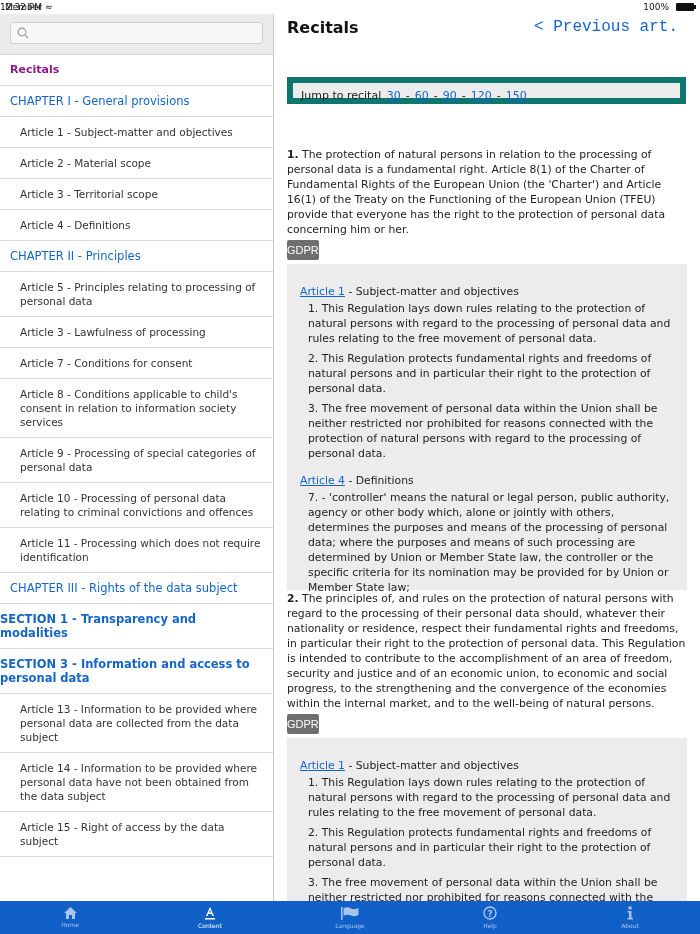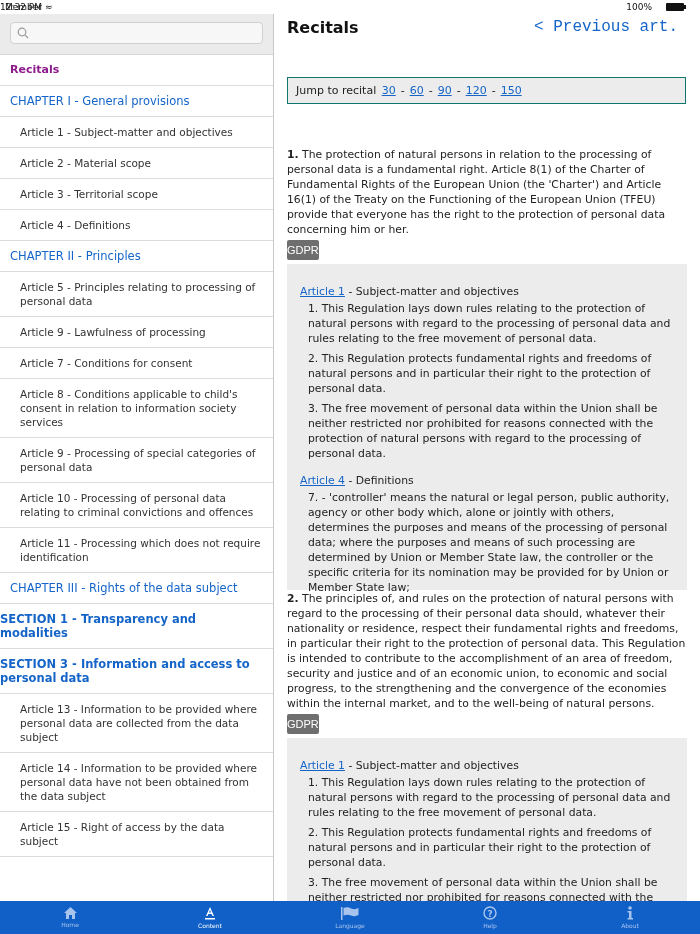--- a/index.html
+++ b/index.html
@@ -3,42 +3,42 @@
 <meta charset="utf-8">
 <style>
   * { box-sizing: border-box; margin: 0; padding: 0; }
   html, body { width: 700px; height: 934px; overflow: hidden; background: #fff; }
   body { font-family: "DejaVu Sans", sans-serif; color: #222; position: relative; }
 
   
   .statusbar { position: absolute; left: 0; top: 0; width: 700px; height: 14px; font-size: 9px; color: #111; }
   .statusbar .carrier { position: absolute; left: 5px; top: 2px; }
   .statusbar .time { position: absolute; left: 0; right: 0; top: 2px; text-align: left; font-weight: normal; }
-  .statusbar .battery { position: absolute; right: 16px; top: 2px; display: flex; align-items: center; gap: 14px; }
+  .statusbar .battery { position: absolute; right: 6px; top: 2px; display: flex; align-items: center; gap: 7px; }
   .battery-glyph { width: 18px; height: 8px; background: #111; border-radius: 1px; position: relative; }
   .battery-glyph::after { content: ""; position: absolute; right: -2px; top: 2px; width: 2px; height: 4px; background: #111; }
   .wifi { display: inline-block; margin-left: 3px; font-size: 9px; }
 
   
   .sidebar { position: absolute; left: 0; top: 14px; width: 274px; height: 887px; border-right: 1px solid #c8c8c8; background: #fff; overflow: hidden; }
   .search-wrap { height: 41px; background: #ebebeb; padding: 8px 10px; border-bottom: 1px solid #d8d8d8; }
   .search-box { height: 22px; background: #f7f7f7; border: 1px solid #d0d0d0; border-radius: 4px; position: relative; }
   .search-box svg { position: absolute; left: 6px; top: 4px; }
   .search-box input { border: none; background: transparent; width: 100%; height: 100%; padding-left: 24px; font-size: 11px; outline: none; }
   .toc-item { border-bottom: 1px solid #dcdcdc; font-size: 10.5px; line-height: 14px; color: #333; padding: 8px 10px 8px 20px; }
   .toc-item.recitals { color: #8c1a8c; font-weight: bold; font-size: 11px; padding-left: 10px; min-height: 30px; padding-top: 8px; }
   .toc-item.chapter { color: #1565c8; font-weight: normal; font-size: 11.5px; padding-left: 10px; }
   .toc-item.section { color: #1565c8; font-weight: bold; font-size: 11.5px; padding-left: 0; }
   .toc-item.article { padding-left: 20px; }
 
   
   .main { position: absolute; left: 275px; top: 14px; width: 425px; height: 887px; overflow: hidden; }
   .page-title { position: absolute; left: 12px; top: 4px; font-size: 16px; font-weight: bold; color: #111; }
   .prev-link { position: absolute; right: 22px; top: 4px; font-size: 16px; color: #1565c8; text-decoration: none; font-family: Liberation Mono, monospace; }
-  .jump-box { position: absolute; left: 12px; top: 63px; width: 399px; height: 27px; background: #ececec; border: 1px solid #0f766e; font-size: 11px; padding: 6px 8px; color: #222; }
+  .jump-box { position: absolute; left: 12px; top: 63px; width: 399px; height: 27px; background: #ececec; border: 6px solid #0f766e; font-size: 11px; padding: 6px 8px; color: #222; }
   .jump-box a { color: #1565c8; text-decoration: underline; margin: 0 2px; }
   .jump-box .sep { margin: 0 3px; }
 
   .recital { position: absolute; left: 12px; width: 400px; font-size: 10.8px; line-height: 15px; color: #222; }
   .recital .num { font-weight: bold; }
   .gdpr-btn { display: inline-block; margin-top: 3px; background: #6e6e6e; color: #fff; font-size: 11px; padding: 4px 0; border-radius: 2px; border: none; }
   .gdpr-panel { margin-top: 4px; background: #ececec; padding: 20px 13px 12px 13px; font-size: 10.8px; line-height: 15px; color: #222; }
   .art-ref { margin-bottom: 2px; }
   .art-ref a { color: #1565c8; text-decoration: underline; }
   .art-para { padding-left: 8px; margin-bottom: 5px; }
@@ -73,21 +73,21 @@
   </div>
   <div id="toc">
     <div class="toc-item recitals">Recitals</div>
     <div class="toc-item chapter">CHAPTER I - General provisions</div>
     <div class="toc-item article">Article 1 - Subject-matter and objectives</div>
     <div class="toc-item article">Article 2 - Material scope</div>
     <div class="toc-item article">Article 3 - Territorial scope</div>
     <div class="toc-item article">Article 4 - Definitions</div>
     <div class="toc-item chapter">CHAPTER II - Principles</div>
     <div class="toc-item article">Article 5 - Principles relating to processing of personal data</div>
-    <div class="toc-item article">Article 9 - Lawfulness of processing</div>
+    <div class="toc-item article">Article 3 - Lawfulness of processing</div>
     <div class="toc-item article">Article 7 - Conditions for consent</div>
     <div class="toc-item article">Article 8 - Conditions applicable to child's consent in relation to information society services</div>
     <div class="toc-item article">Article 9 - Processing of special categories of personal data</div>
     <div class="toc-item article">Article 10 - Processing of personal data relating to criminal convictions and offences</div>
     <div class="toc-item article">Article 11 - Processing which does not require identification</div>
     <div class="toc-item chapter">CHAPTER III - Rights of the data subject</div>
     <div class="toc-item section">SECTION 1 - Transparency and modalities</div>
     <div class="toc-item section">SECTION 3 - Information and access to personal data</div>
     <div class="toc-item article">Article 13 - Information to be provided where personal data are collected from the data subject</div>
     <div class="toc-item article">Article 14 - Information to be provided where personal data have not been obtained from the data subject</div>

